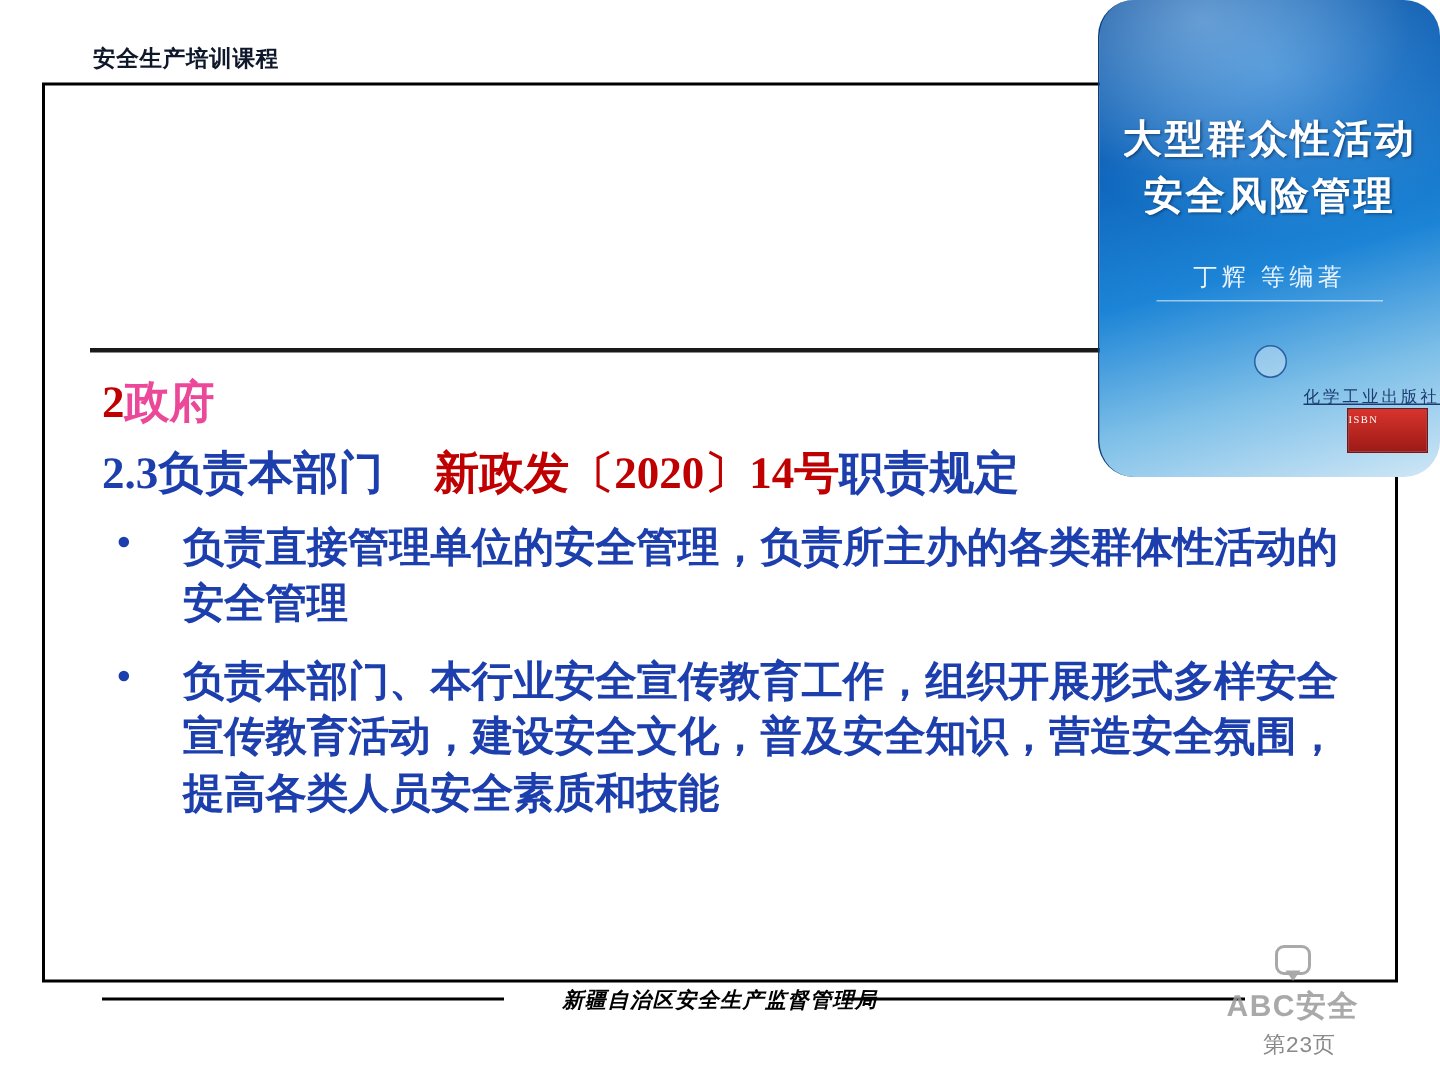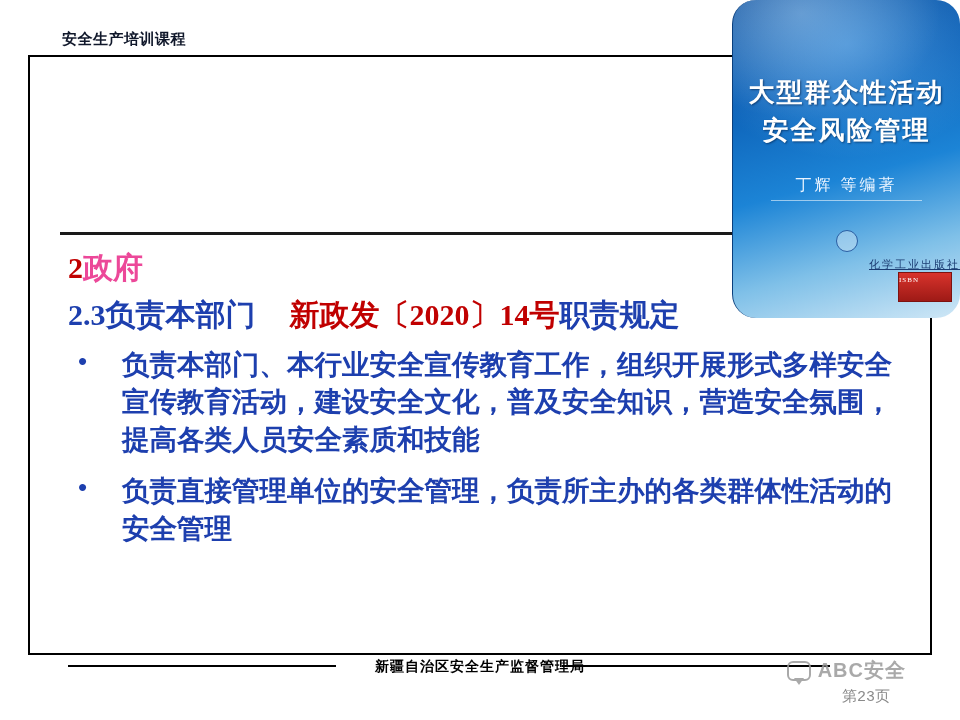--- a/index.html
+++ b/index.html
@@ -172,38 +172,40 @@
     width:268px; height:2px; background:#000;
   }
   .footer-text {
     position:absolute; left:0; right:0; bottom:44px;
     text-align:center;
     font-family:"Liberation Sans", sans-serif;
     font-weight:bold;
     font-size:14px;
     color:#000;
     letter-spacing:1px;
+    font-style:italic;
   }
   .page-num {
     position:absolute; right:70px; bottom:14px;
     font-family:Liberation Mono, monospace;
     font-size:15px;
     color:#8a8a8a;
   }
 
   
   .watermark {
     position:absolute; right:54px; bottom:36px;
     display:flex; align-items:center; gap:7px;
     color:#9b9b9b;
     font-family:"Liberation Sans", sans-serif;
     font-size:20px;
     font-weight:bold;
     letter-spacing:1px;
     opacity:0.85;
+    flex-direction:column;
   }
   .wm-icon {
     width:24px; height:20px;
     border:2px solid #9b9b9b;
     border-radius:6px;
     position:relative;
   }
   .wm-icon:after {
     content:"";
     position:absolute; left:5px; bottom:-6px;
@@ -241,22 +243,22 @@
 
     <div class="line-head1">
       <span>2</span><span class="black">政府</span>
     </div>
 
     <div class="line-head2">
       <span class="blue">2.3</span><span class="blue">负责本部门</span><span class="gap"></span><span class="red">新政发〔2020〕14号</span><span class="blue">职责规定</span>
     </div>
 
     <ul class="bullets">
+      <li>负责直接管理单位的安全管理，负责所主办的各类群体性活动的安全管理</li>
       <li>负责本部门、本行业安全宣传教育工作，组织开展形式多样安全宣传教育活动，建设安全文化，普及安全知识，营造安全氛围，提高各类人员安全素质和技能</li>
-      <li>负责直接管理单位的安全管理，负责所主办的各类群体性活动的安全管理</li>
     </ul>
 
   </div>
 
   <div class="footer-rule-left"></div>
   <div class="footer-rule-right"></div>
   <div class="footer-text">新疆自治区安全生产监督管理局</div>
   <div class="page-num">第23页</div>
 
   <div class="watermark">

